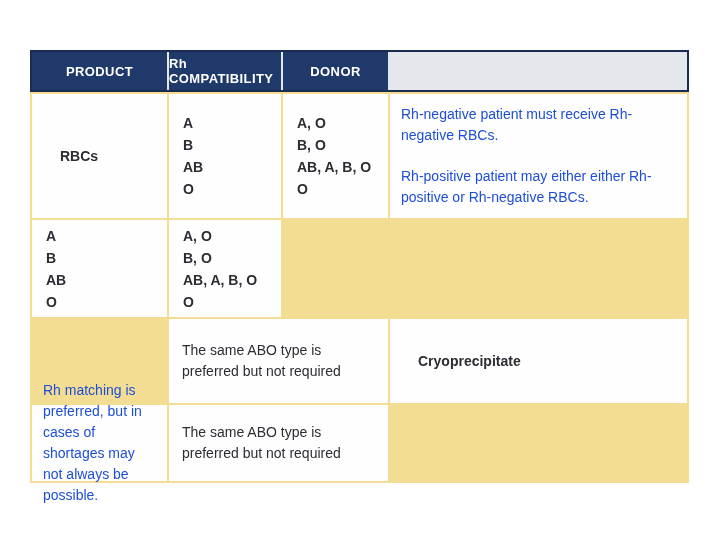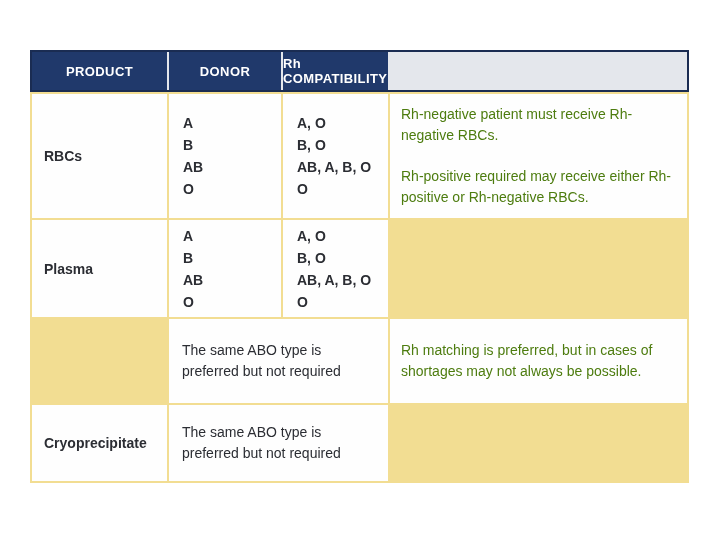--- a/index.html
+++ b/index.html
@@ -46,21 +46,21 @@
     display: grid;
     grid-template-columns: 135px 112px 105px 1fr;
     grid-template-rows: 124px 97px 84px 76px;
     gap: 2px;
     background: #f2dd92;          
     border: 2px solid #f2dd92;
   }
   .cell { background: #fefefe; display: flex; }
   .product-cell {
     align-items: center;
-    padding-left: 12px;
+    padding-left: 28px;
     font-weight: 700;
     font-size: 14px;
     color: #2b2d33;
     text-align: right;
   }
   .list-cell {
     flex-direction: column;
     justify-content: center;
     padding-left: 14px;
     font-weight: 600;
@@ -78,73 +78,72 @@
     font-weight: 500;
     color: #2b2d33;
   }
   .rh-cell {
     flex-direction: column;
     justify-content: center;
     padding: 8px 12px 8px 11px;
     font-size: 14px;
     line-height: 21px;
     font-weight: 500;
-    color: #4d7c0f;
+    color: #1d4ed8;
   }
   .rh-cell p + p { margin-top: 20px; }
 </style>
 </head>
 <body>
 
 <div class="page">
   <div class="table-wrap">
 
     <div class="thead">
       <div class="th">PRODUCT</div>
+      <div class="th">Rh COMPATIBILITY</div>
       <div class="th">DONOR</div>
-      <div class="th">Rh COMPATIBILITY</div>
     </div>
 
     <div class="tbody">
 
       <div class="cell product-cell">RBCs</div>
       <div class="cell list-cell">
         <div>A</div>
         <div>B</div>
         <div>AB</div>
         <div>O</div>
       </div>
       <div class="cell list-cell">
         <div>A, O</div>
         <div>B, O</div>
         <div>AB, A, B, O</div>
         <div>O</div>
       </div>
       <div class="cell rh-cell">
         <p>Rh-negative patient must receive Rh-negative RBCs.</p>
-        <p>Rh-positive required may receive either Rh-positive or Rh-negative RBCs.</p>
+        <p>Rh-positive patient may either either Rh-positive or Rh-negative RBCs.</p>
       </div>
 
-      <div class="cell product-cell">Plasma</div>
       <div class="cell list-cell">
         <div>A</div>
         <div>B</div>
         <div>AB</div>
         <div>O</div>
       </div>
       <div class="cell list-cell">
         <div>A, O</div>
         <div>B, O</div>
         <div>AB, A, B, O</div>
         <div>O</div>
       </div>
 
       <div class="cell merged-cell">The same ABO type is preferred but not required</div>
+      <div class="cell product-cell">Cryoprecipitate</div>
+
       <div class="cell rh-cell">
         <p>Rh matching is preferred, but in cases of shortages may not always be possible.</p>
       </div>
-
-      <div class="cell product-cell">Cryoprecipitate</div>
       <div class="cell merged-cell">The same ABO type is preferred but not required</div>
 
     </div>
   </div>
 </div>
 
 </body></html>

